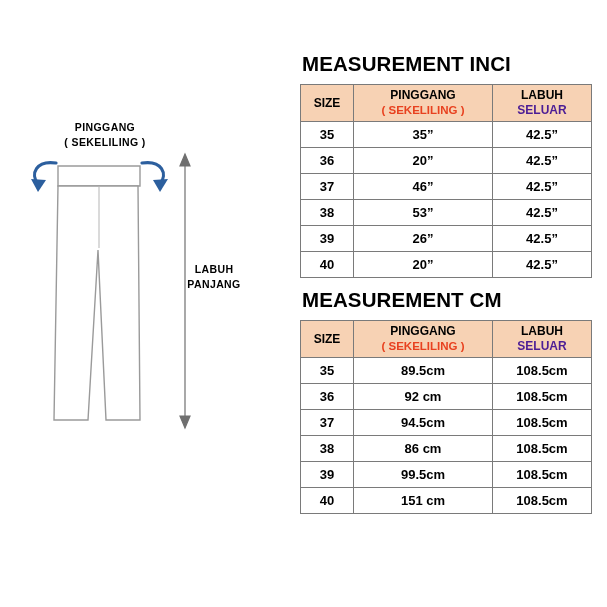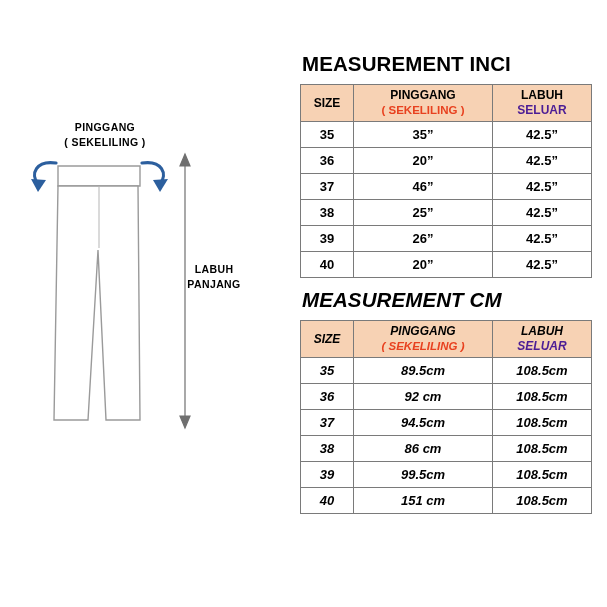--- a/index.html
+++ b/index.html
@@ -56,21 +56,21 @@
     width: 72px;
   }
 
   
   .table-block {
     position: absolute;
     left: 300px;
     width: 290px;
   }
   #block-inci { top: 52px; }
-  #block-cm { top: 288px; font-style: italic; }
+  #block-cm { top: 288px; }
 
   .table-title {
     font-size: 20.5px;
     font-weight: bold;
     letter-spacing: 0.1px;
     color: #000;
     margin: 0 0 8px 2px;
     white-space: nowrap;
   }
 
@@ -190,21 +190,21 @@
           <td class="cell">20”</td>
           <td class="cell">42.5”</td>
         </tr>
         <tr>
           <td class="cell">37</td>
           <td class="cell">46”</td>
           <td class="cell">42.5”</td>
         </tr>
         <tr>
           <td class="cell">38</td>
-          <td class="cell">25”</td>
+          <td class="cell">53”</td>
           <td class="cell">42.5”</td>
         </tr>
         <tr>
           <td class="cell">39</td>
           <td class="cell">26”</td>
           <td class="cell">42.5”</td>
         </tr>
         <tr>
           <td class="cell">40</td>
           <td class="cell">20”</td>

